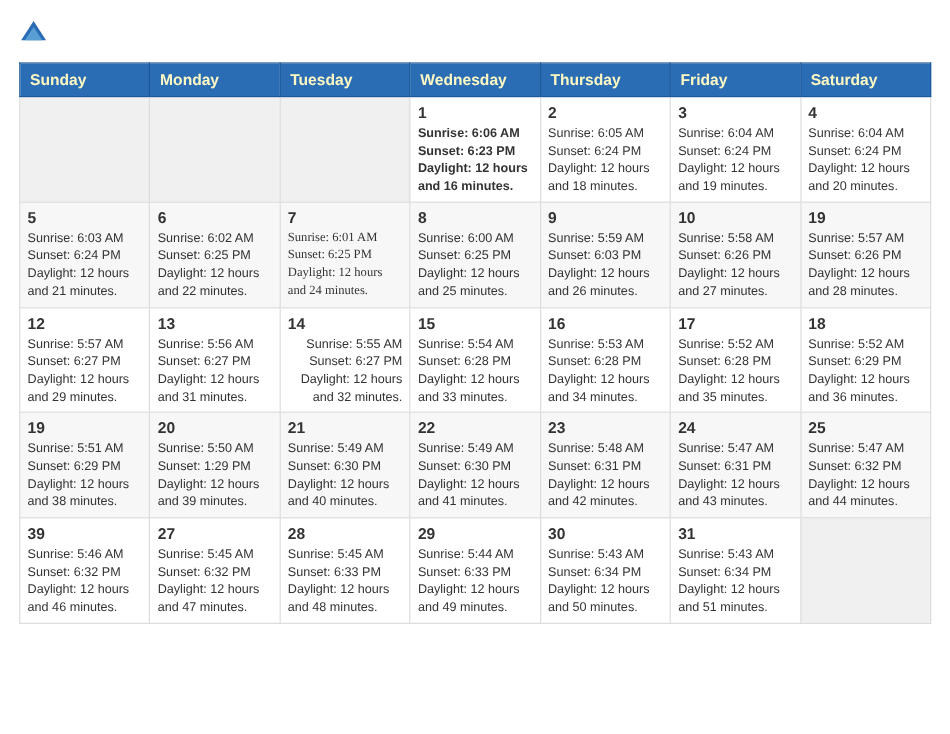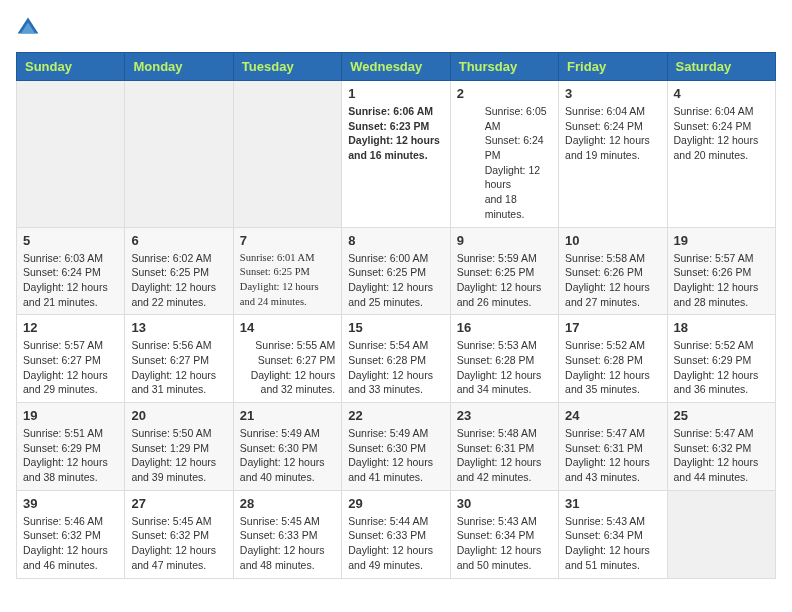--- a/index.html
+++ b/index.html
@@ -48,21 +48,21 @@
       font-size: 15px;
       color: #555;
     }
     .calendar {
       width: 100%;
       border-collapse: collapse;
       border: 1px solid #ccc;
     }
     .calendar th {
       background-color: #2a6db5;
-      color: #bef264;
+      color: #fef9c3;
       text-align: left;
       padding: 6px 8px;
       font-size: 13px;
       border: 1px solid #1e5a9a;
     }
     .calendar td {
       vertical-align: top;
       padding: 5px 6px;
       border: 1px solid #ddd;
       width: calc(100% / 7);
@@ -127,21 +127,21 @@
         <td class="empty-cell"></td>
         <td>
           <span class="day-number">1</span>
           <div class="day-info" style="white-space: pre-line; font-weight: bold;">Sunrise: 6:06 AM
 Sunset: 6:23 PM
 Daylight: 12 hours
 and 16 minutes.</div>
         </td>
         <td>
           <span class="day-number">2</span>
-          <div class="day-info" style="white-space: pre-line; margin-left: 28px;">Sunrise: 6:05 AM
+          <div class="day-info" style="white-space: pre-line;">Sunrise: 6:05 AM
 Sunset: 6:24 PM
 Daylight: 12 hours
 and 18 minutes.</div>
         </td>
         <td>
           <span class="day-number">3</span>
           <div class="day-info" style="white-space: pre-line;">Sunrise: 6:04 AM
 Sunset: 6:24 PM
 Daylight: 12 hours
 and 19 minutes.</div>
@@ -179,21 +179,21 @@
         <td>
           <span class="day-number">8</span>
           <div class="day-info" style="white-space: pre-line;">Sunrise: 6:00 AM
 Sunset: 6:25 PM
 Daylight: 12 hours
 and 25 minutes.</div>
         </td>
         <td>
           <span class="day-number">9</span>
           <div class="day-info" style="white-space: pre-line;">Sunrise: 5:59 AM
-Sunset: 6:25 PM
+Sunset: 6:03 PM
 Daylight: 12 hours
 and 26 minutes.</div>
         </td>
         <td>
           <span class="day-number">10</span>
           <div class="day-info" style="white-space: pre-line;">Sunrise: 5:58 AM
 Sunset: 6:26 PM
 Daylight: 12 hours
 and 27 minutes.</div>
         </td>

